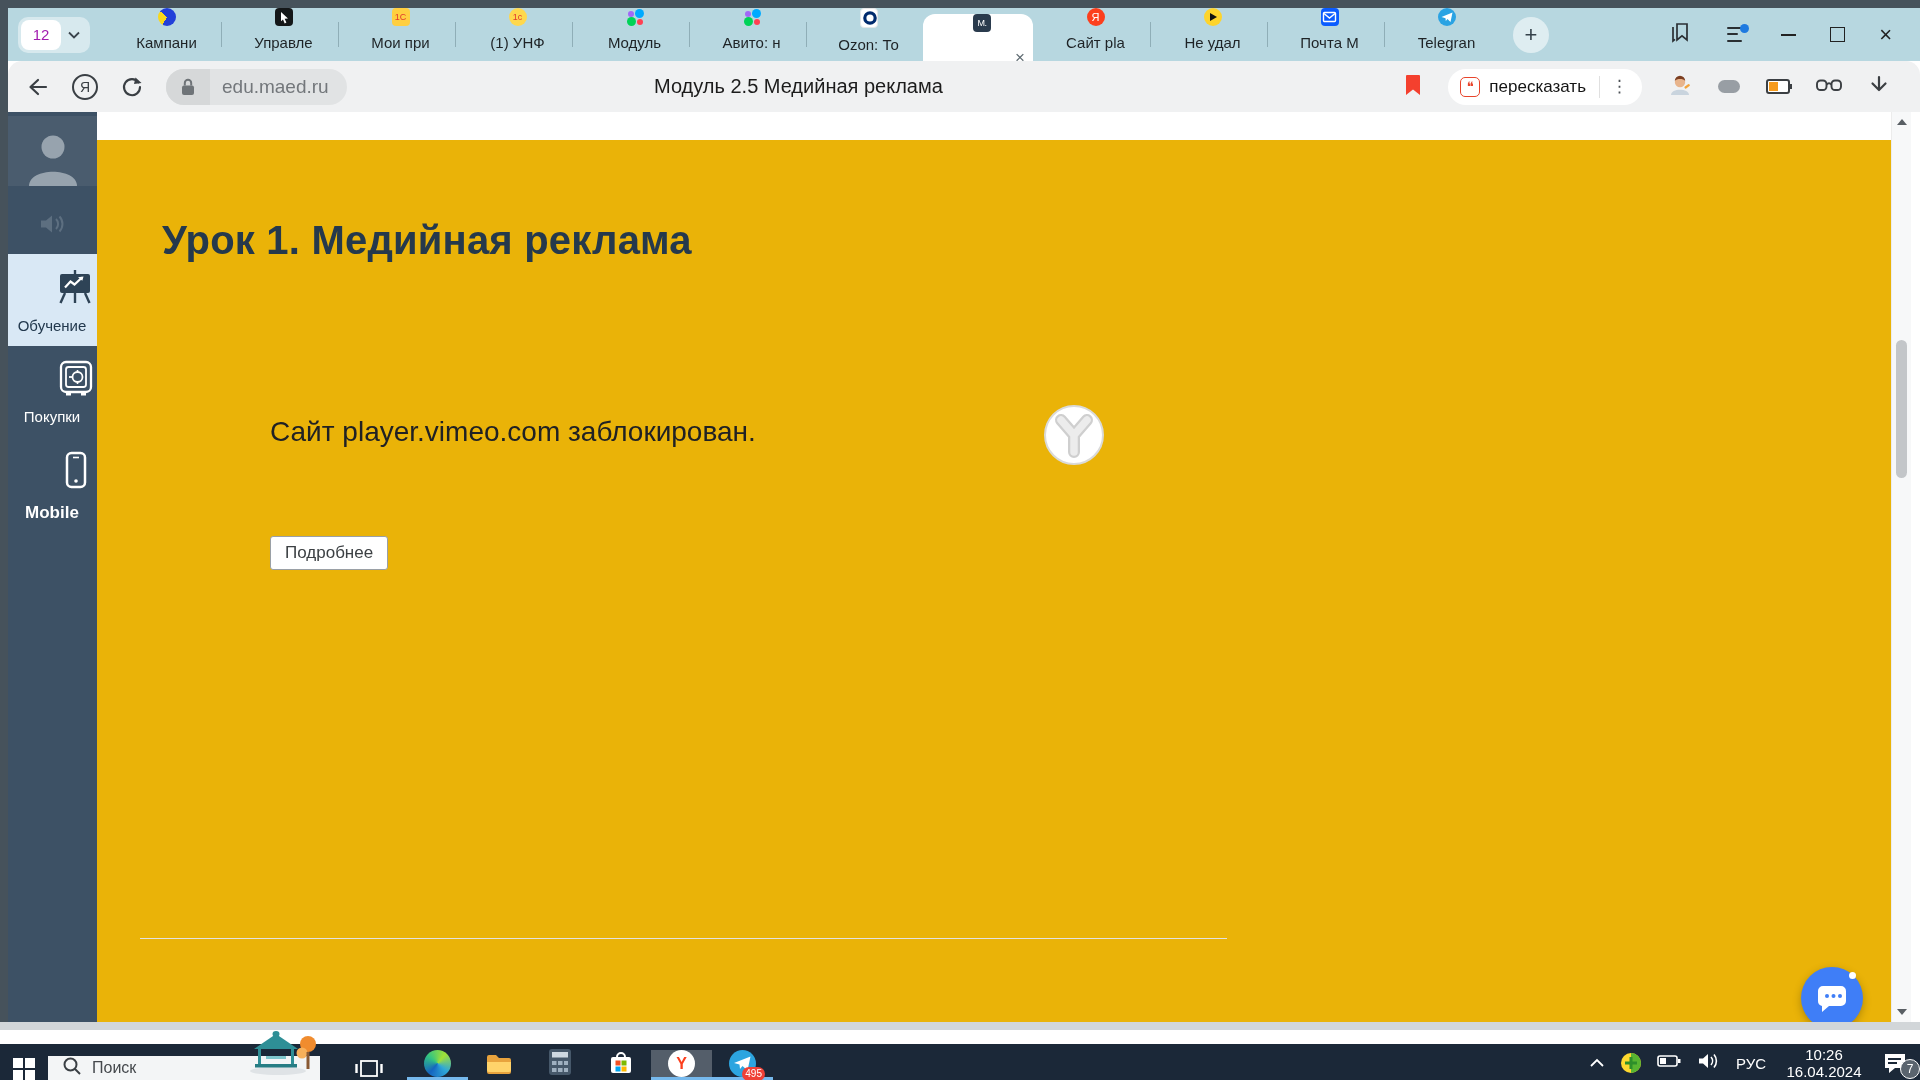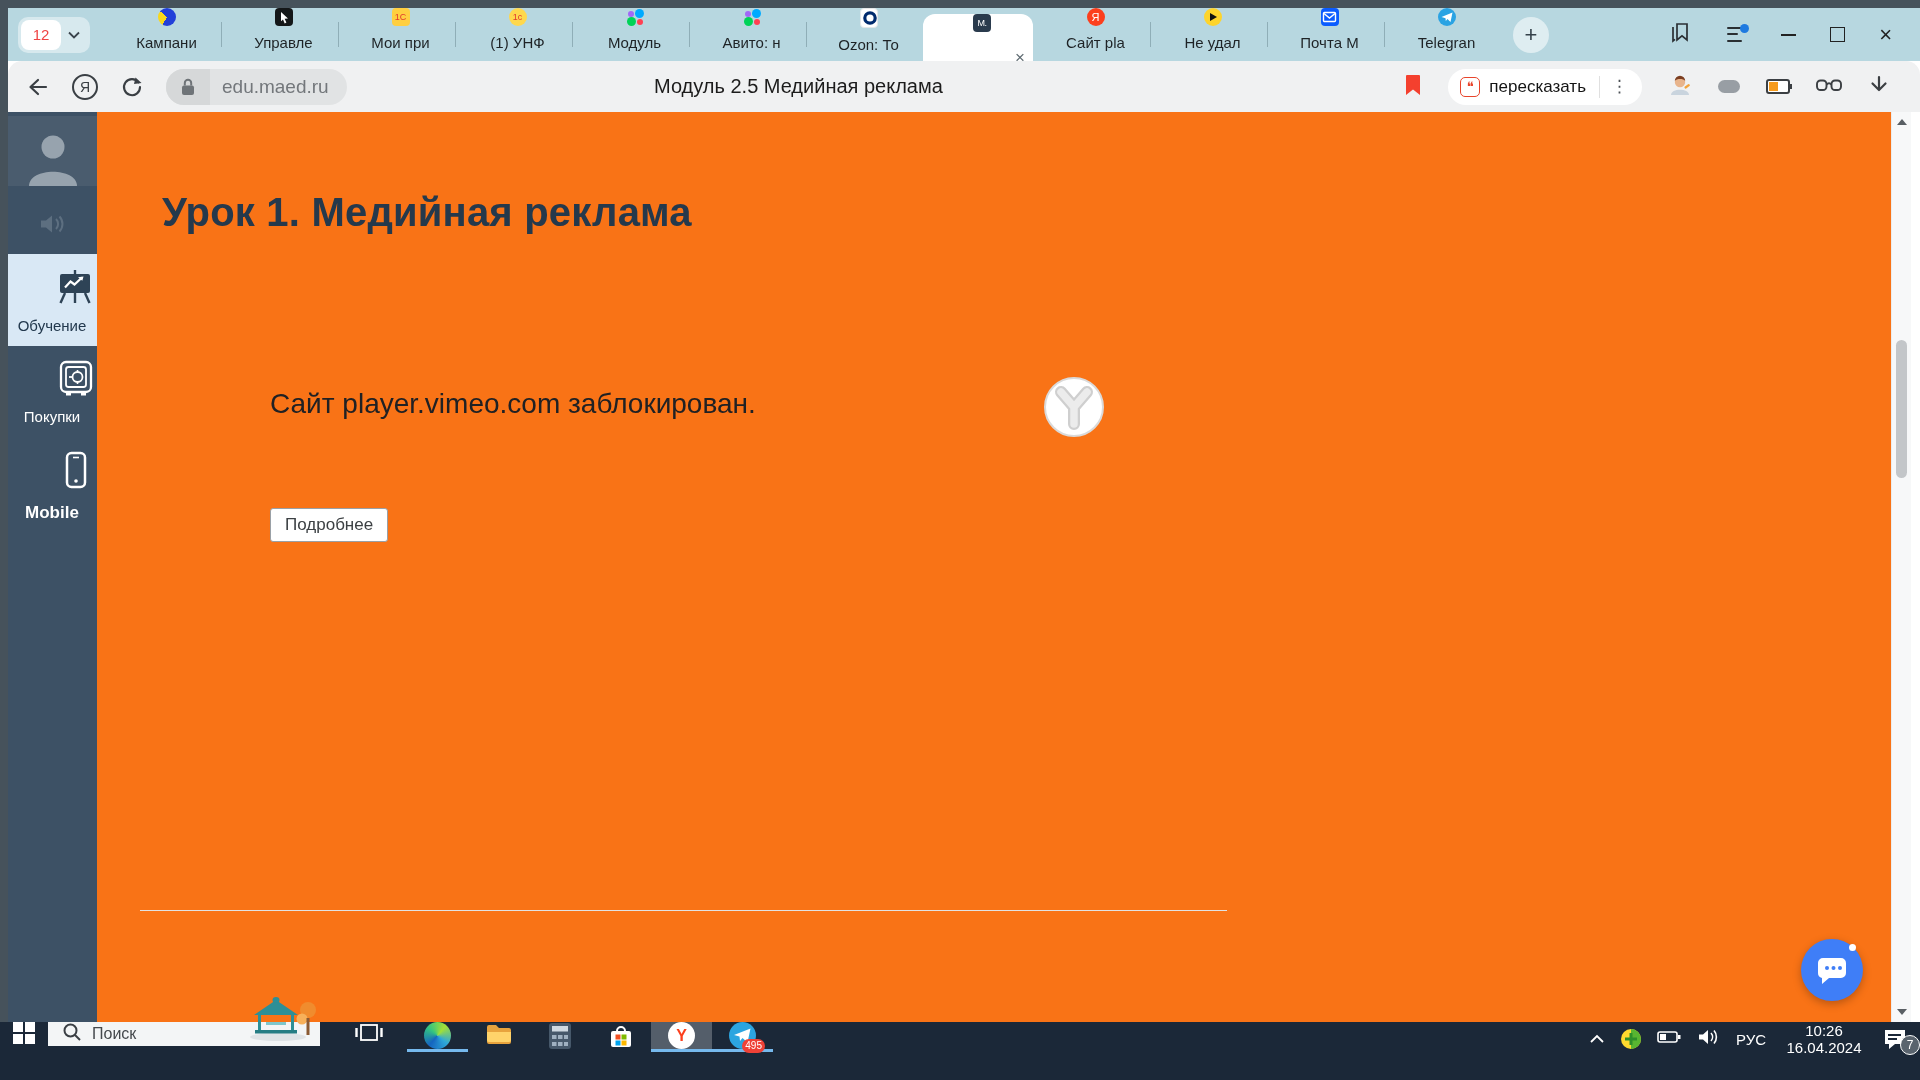--- a/index.html
+++ b/index.html
@@ -6,21 +6,21 @@
   .screen{position:relative;width:1920px;height:1080px;overflow:hidden;background:#fff;}
 
   
   .frame-top{position:absolute;left:0;top:0;width:100%;height:8px;background:#46525b;}
   .frame-left{position:absolute;left:0;top:8px;width:8px;height:1014px;background:#46525b;}
   .frame-bottom{position:absolute;left:0;bottom:50px;width:100%;height:8px;background:#d2d6d9;}
 
   
   .tabstrip{position:absolute;left:8px;top:8px;right:0;height:53px;background:#b7d7e0;display:flex;align-items:center;}
   .tab-counter{display:flex;align-items:center;margin-left:10px;background:rgba(255,255,255,.45);border-radius:10px;height:36px;padding:3px;box-sizing:border-box;}
-  .tab-counter .num{background:#fff;border-radius:8px;height:30px;min-width:40px;display:flex;align-items:center;justify-content:center;font-size:15px;color:#ef4444;}
+  .tab-counter .num{background:#fff;border-radius:8px;height:30px;min-width:40px;display:flex;align-items:center;justify-content:center;font-size:15px;color:#a21caf;}
   .tab-counter .chev{width:26px;display:flex;align-items:center;justify-content:center;}
   .tabs{display:flex;align-items:stretch;height:100%;margin-left:14px;}
   .tab{width:117px;display:flex;align-items:center;gap:8px;padding:0 4px 0 12px;box-sizing:border-box;overflow:hidden;white-space:nowrap;position:relative;flex-direction:column;}
   .tab + .tab::before{content:"";position:absolute;left:0;top:14px;bottom:14px;width:1px;background:rgba(40,70,80,.28);}
   .tab.active{background:#fff;border-radius:12px 12px 0 0;margin-top:6px;width:110px;}
   .tab.active::before, .tab.active + .tab::before{display:none;}
   .tab-label{font-size:15px;color:#1e2326;overflow:hidden;}
   .tab-close{font-size:17px;color:#5f6b72;margin-left:auto;padding:0 4px;}
   .newtab{width:36px;height:36px;border-radius:50%;background:rgba(255,255,255,.55);display:flex;align-items:center;justify-content:center;font-size:22px;color:#34414a;margin-left:12px;}
   .strip-right{margin-left:auto;display:flex;align-items:center;gap:34px;padding-right:28px;}
@@ -77,39 +77,39 @@
   .viewport{position:absolute;left:8px;top:112px;right:0;bottom:58px;display:flex;}
   .site-sidebar{width:89px;background:#3d5165;display:flex;flex-direction:column;align-items:center;flex:0 0 89px;}
   .avatar-panel{width:100%;height:70px;background:#4a5c6e;display:flex;align-items:flex-end;justify-content:center;overflow:hidden;margin-top:4px;}
   .sb-speaker{margin-top:26px;}
   .nav-item{width:100%;padding:13px 1px 11px;display:flex;flex-direction:column;align-items:flex-end;gap:7px;color:#fff;font-size:15px;line-height:1.12;text-align:center;box-sizing:border-box;}
   .nav-item.active{background:#d9e8f5;color:#22384d;}
   .nav-item.first{margin-top:14px;}
   .nav-item .lbl{width:88px;}
   .nav-item.mobile .lbl{font-size:17px;font-weight:bold;}
 
-  .site-content{flex:1;position:relative;background:#f97316;overflow:hidden;}
+  .site-content{flex:1;position:relative;background:#eab308;overflow:hidden;margin-top:28px;}
   .lesson-h1{position:absolute;left:65px;top:78px;font-size:40px;font-weight:bold;color:#25394c;letter-spacing:.2px;}
   .blk-title{position:absolute;left:173px;top:276px;font-size:28px;color:#202124;}
   .blk-body{position:absolute;left:173px;top:339px;font-size:19px;color:#202124;}
   .blk-btn{position:absolute;left:173px;top:396px;height:34px;padding:0 14px;background:#fff;border:1px solid #9aa0a6;border-radius:3px;font-size:17px;color:#3c4043;display:flex;align-items:center;}
   .ylogo{position:absolute;left:945px;top:263px;}
   .divider{position:absolute;left:43px;top:798px;width:1087px;height:1px;background:#e2e2e2;}
   .section-h2{position:absolute;left:65px;top:880px;font-size:40px;font-weight:bold;color:#25394c;}
   .chat-fab{position:absolute;left:1704px;top:827px;width:62px;height:62px;border-radius:50%;background:#3f7ef7;display:flex;align-items:center;justify-content:center;box-shadow:0 3px 8px rgba(0,0,0,.25);}
   .chat-fab .dot{position:absolute;right:7px;top:5px;width:7px;height:7px;border-radius:50%;background:#fff;}
 
   .scrollbar{width:19px;background:#f7f8f9;border-left:1px solid #ececec;position:relative;flex:0 0 19px;}
   .sb-up,.sb-down{position:absolute;left:0;width:100%;height:16px;display:flex;align-items:center;justify-content:center;}
   .sb-up{top:2px;} .sb-down{bottom:2px;}
   .sb-thumb{position:absolute;left:4px;top:228px;width:11px;height:138px;border-radius:6px;background:#c3c6c9;}
   .edge-gap{width:9px;background:#fff;flex:0 0 9px;}
 
   
-  .taskbar{position:absolute;left:0;right:0;bottom:0;height:58px;background:#1b2838;display:flex;align-items:flex-start;color:#fff;}
+  .taskbar{position:absolute;left:0;right:0;bottom:0;height:36px;background:#1b2838;display:flex;align-items:flex-end;color:#fff;}
   .tb-start{width:48px;display:flex;align-items:center;justify-content:center;}
   .winlogo{display:grid;grid-template-columns:10px 10px;grid-template-rows:10px 10px;gap:2px;}
   .winlogo i{background:#fff;}
   .tb-search{width:272px;background:#f3f5f6;display:flex;align-items:center;padding-left:14px;gap:10px;box-sizing:border-box;position:relative;}
   .tb-search .ph{font-size:16px;color:#45494d;}
   .tb-search .scene{position:absolute;right:2px;bottom:1px;}
   .task-btn{width:61px;display:flex;align-items:center;justify-content:center;position:relative;box-sizing:border-box;}
   .task-btn.lit{border-bottom:3px solid #76b9ed;}
   .task-btn.activeapp{background:rgba(255,255,255,.25);}
   .taskview{margin:0 8px 0 18px;}

